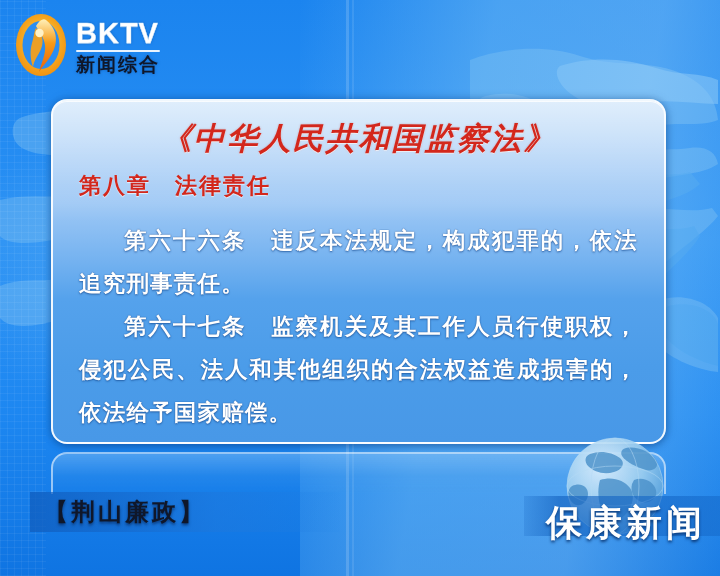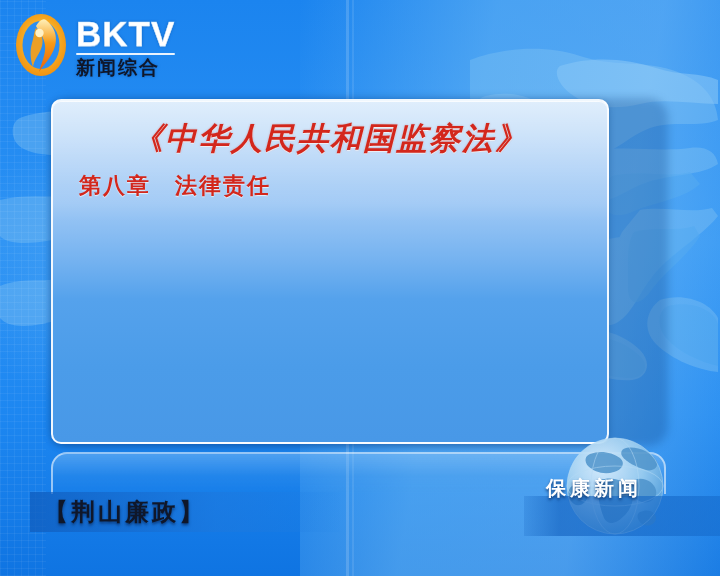--- a/index.html
+++ b/index.html
@@ -75,21 +75,21 @@
   .logo-mark svg { display: block; width: 58px; height: 66px; }
   .logo-text {
     display: flex;
     flex-direction: column;
     align-items: flex-start;
     justify-content: center;
     padding-top: 2px;
   }
   .logo-call {
     color: #ffffff;
-    font-size: 35px;
+    font-size: 29px;
     font-weight: 700;
     letter-spacing: 1px;
     line-height: 1;
     text-shadow: 0 0 3px rgba(0,60,140,.55), 0 1px 0 rgba(255,255,255,.5);
     -webkit-text-stroke: 0.4px rgba(210,235,255,.9);
   }
   .logo-rule {
     width: 100%;
     height: 2px;
     background: rgba(255,255,255,.9);
@@ -110,22 +110,22 @@
     position: absolute;
     left: 50px; top: 98px;
     width: 618px; height: 348px;
     border-radius: 20px;
     background: rgba(8,60,130,.28);
     filter: blur(4px);
   }
   .panel {
     position: absolute;
     left: 51px; top: 99px;
-    width: 558px; height: 345px;
-    border-radius: 10px;
+    width: 615px; height: 345px;
+    border-radius: 16px;
     border: 2px solid rgba(255,255,255,.92);
     box-sizing: border-box;
     background:
       linear-gradient(180deg,
         #b9d9f8 0%,
         #a9cef6 16%,
         #9ec8f5 30%,
         #74b2f0 47%,
         #55a2ec 58%,
         #4b9ce9 78%,
@@ -222,23 +222,23 @@
   .globe svg { display: block; width: 118px; height: 112px; }
 
   .tag-right {
     position: absolute;
     left: 524px; top: 496px;
     width: 196px; height: 40px;
     background: linear-gradient(90deg, rgba(18,96,190,.20) 0%, rgba(18,96,190,.62) 18%, rgba(22,108,205,.62) 100%);
   }
   .tag-right-text {
     position: absolute;
-    left: 546px; top: 475px;
+    left: 546px; top: 499px;
     color: #ffffff;
-    font-size: 20px;
+    font-size: 36px;
     font-weight: 700;
     letter-spacing: 4px;
     text-shadow: 0 2px 3px rgba(8,50,110,.9);
   }
 </style>
 </head>
 <body>
 
 <div id="screen">
 
@@ -317,20 +317,24 @@
       <div class="logo-sub">新闻综合</div>
     </div>
   </div>
 
   <div class="panel-shadow"></div>
   <div class="panel">
     <div class="panel-gloss"></div>
     <div class="panel-inner">
       <div class="law-title">《中华人民共和国监察法》</div>
       <div class="law-chapter">第八章　法律责任</div>
+      <div class="law-body">
+        <p>第六十六条　违反本法规定，构成犯罪的，依法追究刑事责任。</p>
+        <p>第六十七条　监察机关及其工作人员行使职权，侵犯公民、法人和其他组织的合法权益造成损害的，依法给予国家赔偿。</p>
+      </div>
     </div>
   </div>
   <div class="panel-reflection"></div>
 
   <div class="tag-left"></div>
   <div class="tag-left-text">【荆山廉政】</div>
 
   <div class="globe">
     <svg viewBox="0 0 118 112" aria-hidden="true">
       <defs>

